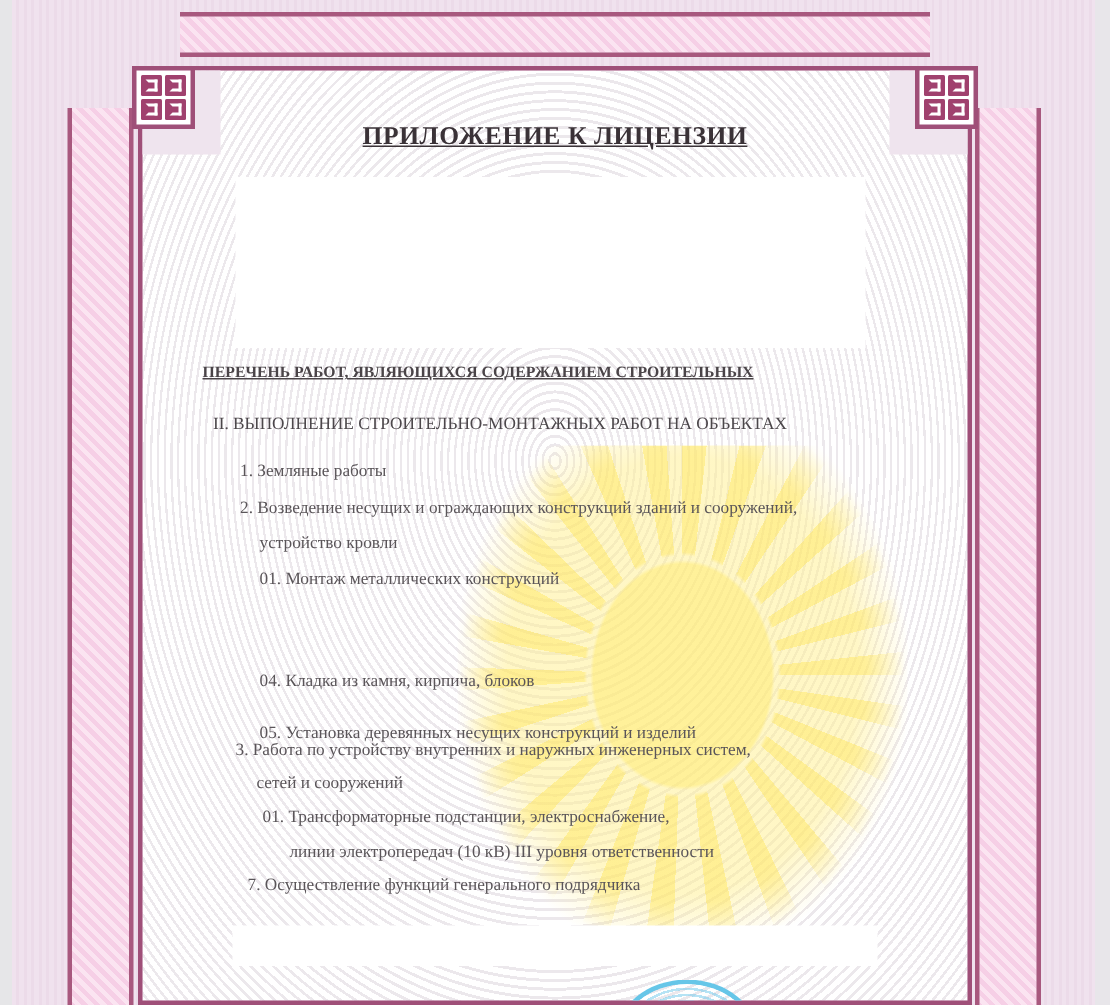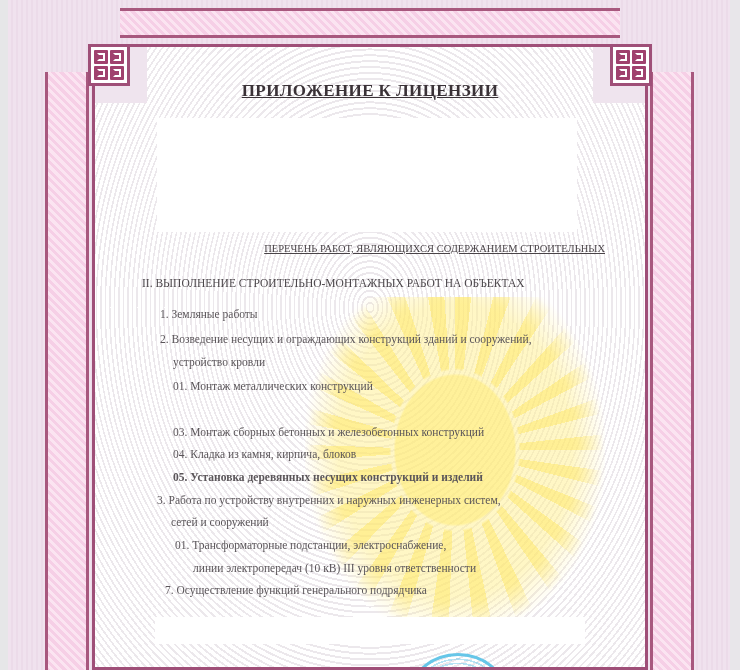--- a/index.html
+++ b/index.html
@@ -78,22 +78,22 @@
     font-weight:bold; font-size:17px; letter-spacing:0.4px; color:#3a3237;
     text-decoration:underline;
   }
   .redact {
     position:absolute; background:#ffffff;
   }
   .redact-top { left:62px; top:71px; width:420px; height:114px; }
   .redact-bottom { left:60px; top:570px; width:430px; height:27px; }
 
   .heading {
-    position:absolute; left:40px; width:470px; text-align:right;
-    font-size:10.5px; font-weight:normal; color:#4a4448; text-decoration:underline;
+    position:absolute; left:40px; width:470px; text-align:left;
+    font-size:10.5px; font-weight:bold; color:#4a4448; text-decoration:underline;
     line-height:13px;
   }
   .txt {
     position:absolute; font-size:11.5px; color:#5a5559; white-space:nowrap; line-height:14px;
   }
   .section {
     position:absolute; font-size:11.5px; color:#4c474b; white-space:nowrap; line-height:13px;
   }
   .special {
     position:absolute; left:0; width:100%; text-align:center;
@@ -127,23 +127,22 @@
     <div class="redact redact-top"></div>
 
     <div class="heading" style="top:195px;">ПЕРЕЧЕНЬ РАБОТ, ЯВЛЯЮЩИХСЯ СОДЕРЖАНИЕМ СТРОИТЕЛЬНЫХ</div>
 
     <div class="section" style="left:47px; top:230px;">II. ВЫПОЛНЕНИЕ СТРОИТЕЛЬНО-МОНТАЖНЫХ РАБОТ НА ОБЪЕКТАХ</div>
 
     <div class="txt" style="left:65px; top:260px;">1. Земляные работы</div>
     <div class="txt" style="left:65px; top:285px;">2. Возведение несущих и ограждающих конструкций зданий и сооружений,</div>
     <div class="txt" style="left:78px; top:308px;">устройство кровли</div>
     <div class="txt" style="left:78px; top:332px;">01. Монтаж металлических конструкций</div>
-    <div class="txt" style="left:78px; top:378px;">03. Монтаж сборных бетонных и железобетонных конструкций</div>
     <div class="txt" style="left:78px; top:400px;">04. Кладка из камня, кирпича, блоков</div>
-    <div class="txt" style="left:78px; top:423px;font-weight:bold;">05. Установка деревянных несущих конструкций и изделий</div>
+    <div class="txt" style="left:78px; top:435px;">05. Установка деревянных несущих конструкций и изделий</div>
     <div class="txt" style="left:62px; top:446px;">3. Работа по устройству внутренних  и наружных инженерных систем,</div>
     <div class="txt" style="left:76px; top:468px;">сетей и сооружений</div>
     <div class="txt" style="left:80px; top:491px;">01. Трансформаторные подстанции, электроснабжение,</div>
     <div class="txt" style="left:98px; top:514px;">линии электропередач (10 кВ) III  уровня ответственности</div>
     <div class="txt" style="left:70px; top:536px;">7. Осуществление функций генерального подрядчика</div>
 
 
     <div class="redact redact-bottom"></div>
 
     <div class="stamp"></div>

